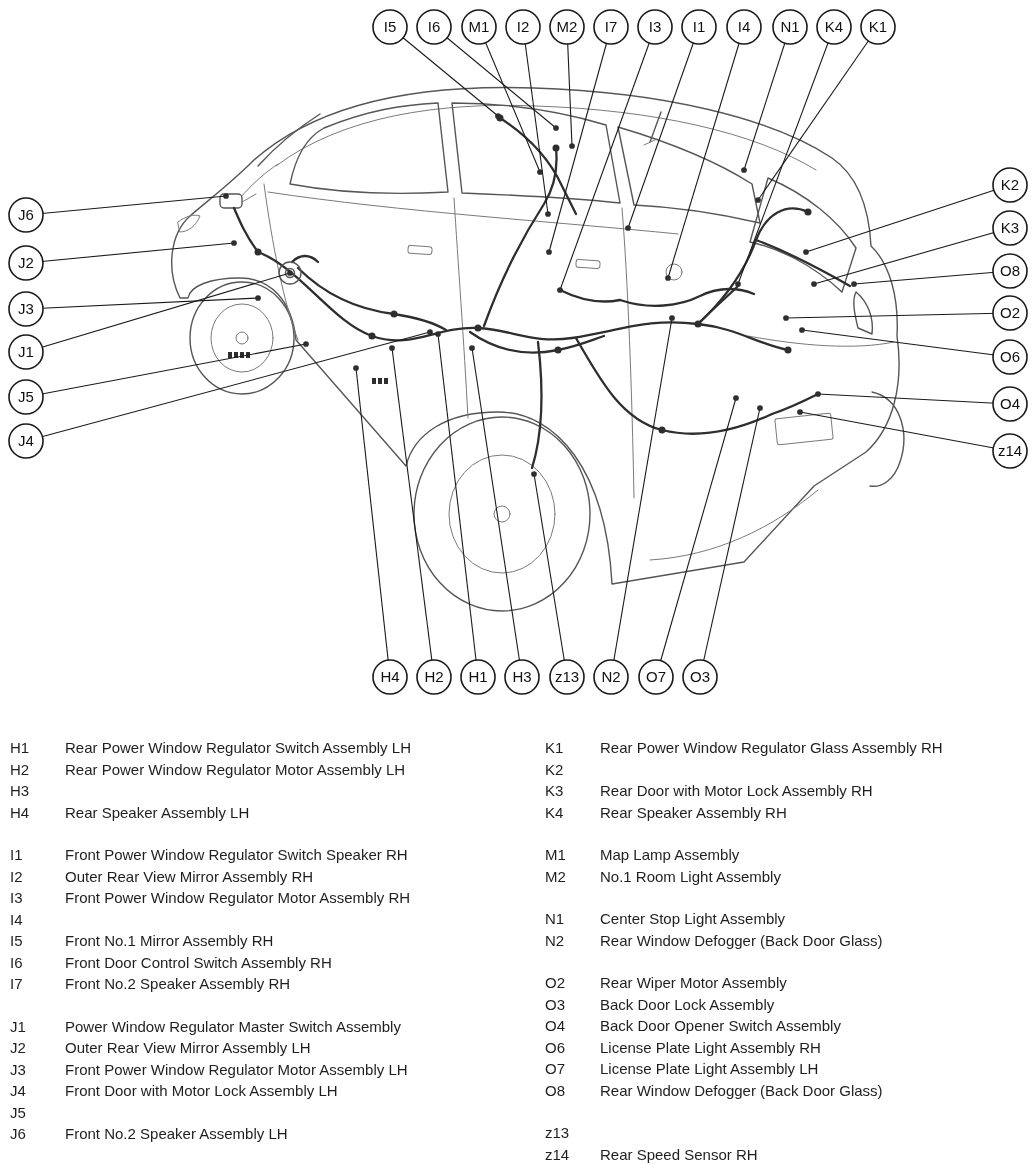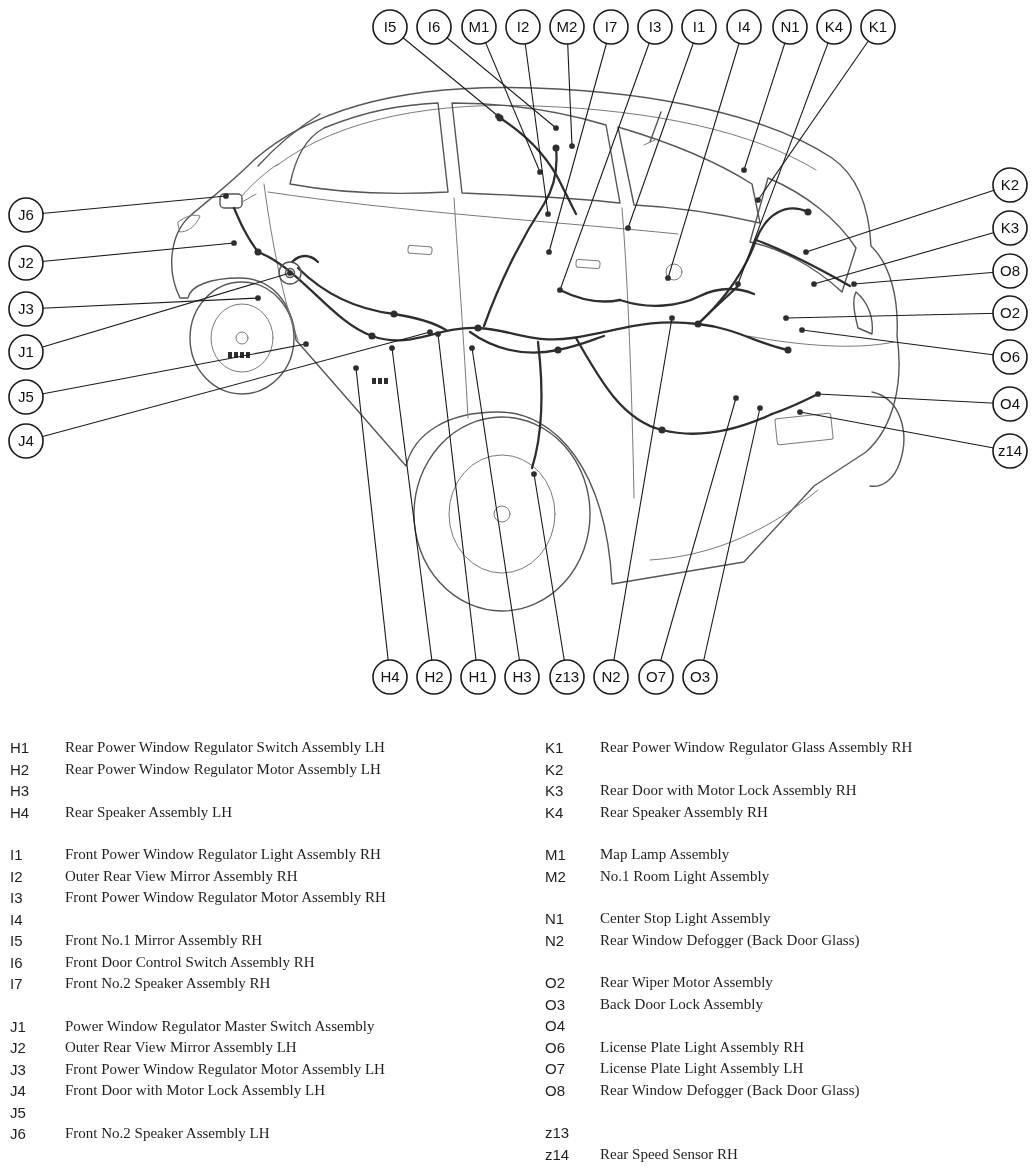--- a/index.html
+++ b/index.html
@@ -22,21 +22,21 @@
   .car-thin  { stroke:#7a7a7a; stroke-width:1; fill:none; stroke-linecap:round; }
   .harness   { stroke:#2e2e2e; stroke-width:2.3; fill:none; stroke-linecap:round; }
   .blob      { fill:#2e2e2e; stroke:none; }
 
   .legend-column { position:absolute; font-size:15px; line-height:21.5px; color:#1f1f1f; }
   #legend-left  { left:10px;  top:737px; width:515px; }
   #legend-right { left:545px; top:737px; width:485px; }
   .legend-group { margin-bottom:21px; }
   .legend-row   { display:flex; }
   .legend-code  { flex:0 0 55px; width:55px; }
-  .legend-desc  { flex:1;font-family:Liberation Serif, serif; }
+  .legend-desc  { flex:1; }
 </style>
 </head>
 <body>
 
 <svg id="diagram" width="1035" height="722" viewBox="0 0 1035 722">
   <defs>
     <marker id="dot" markerWidth="8" markerHeight="8" refX="4" refY="4">
       <circle cx="4" cy="4" r="2.6" fill="#2e2e2e"></circle>
     </marker>
   </defs>
@@ -329,21 +329,21 @@
         <span class="legend-code">H3</span>
       </div>
     <div class="legend-row">
         <span class="legend-code">H4</span>
         <span class="legend-desc">Rear Speaker Assembly LH</span>
       </div>
   </div>
   <div class="legend-group">
     <div class="legend-row">
         <span class="legend-code">I1</span>
-        <span class="legend-desc">Front Power Window Regulator Light Assembly RH</span>
+        <span class="legend-desc">Front Power Window Regulator Switch Speaker RH</span>
       </div>
     <div class="legend-row">
         <span class="legend-code">I2</span>
         <span class="legend-desc">Outer Rear View Mirror Assembly RH</span>
       </div>
     <div class="legend-row">
         <span class="legend-code">I3</span>
         <span class="legend-desc">Front Power Window Regulator Motor Assembly RH</span>
       </div>
     <div class="legend-row">
@@ -431,20 +431,21 @@
     <div class="legend-row">
         <span class="legend-code">O2</span>
         <span class="legend-desc">Rear Wiper Motor Assembly</span>
       </div>
     <div class="legend-row">
         <span class="legend-code">O3</span>
         <span class="legend-desc">Back Door Lock Assembly</span>
       </div>
     <div class="legend-row">
         <span class="legend-code">O4</span>
+        <span class="legend-desc">Back Door Opener Switch Assembly</span>
       </div>
     <div class="legend-row">
         <span class="legend-code">O6</span>
         <span class="legend-desc">License Plate Light Assembly RH</span>
       </div>
     <div class="legend-row">
         <span class="legend-code">O7</span>
         <span class="legend-desc">License Plate Light Assembly LH</span>
       </div>
     <div class="legend-row">

